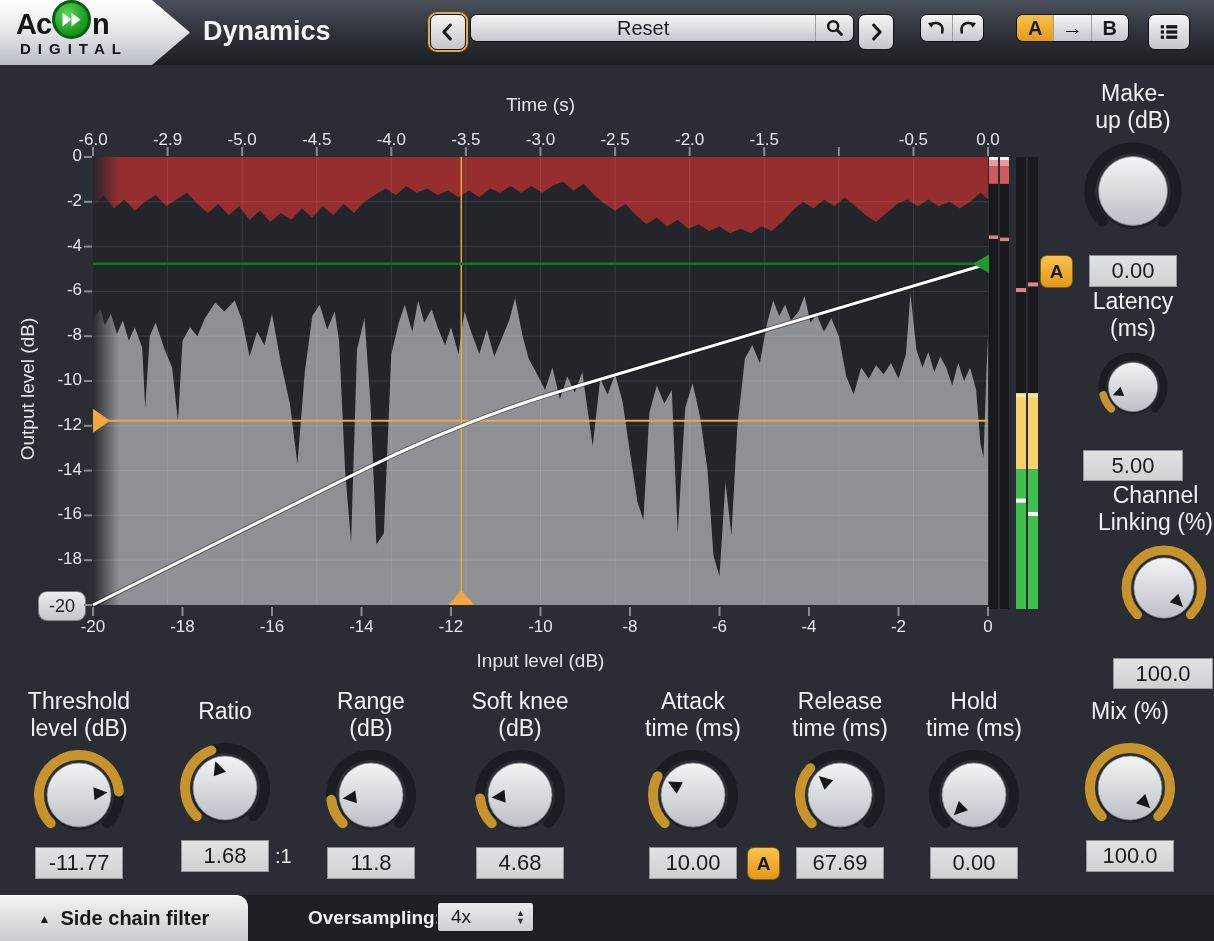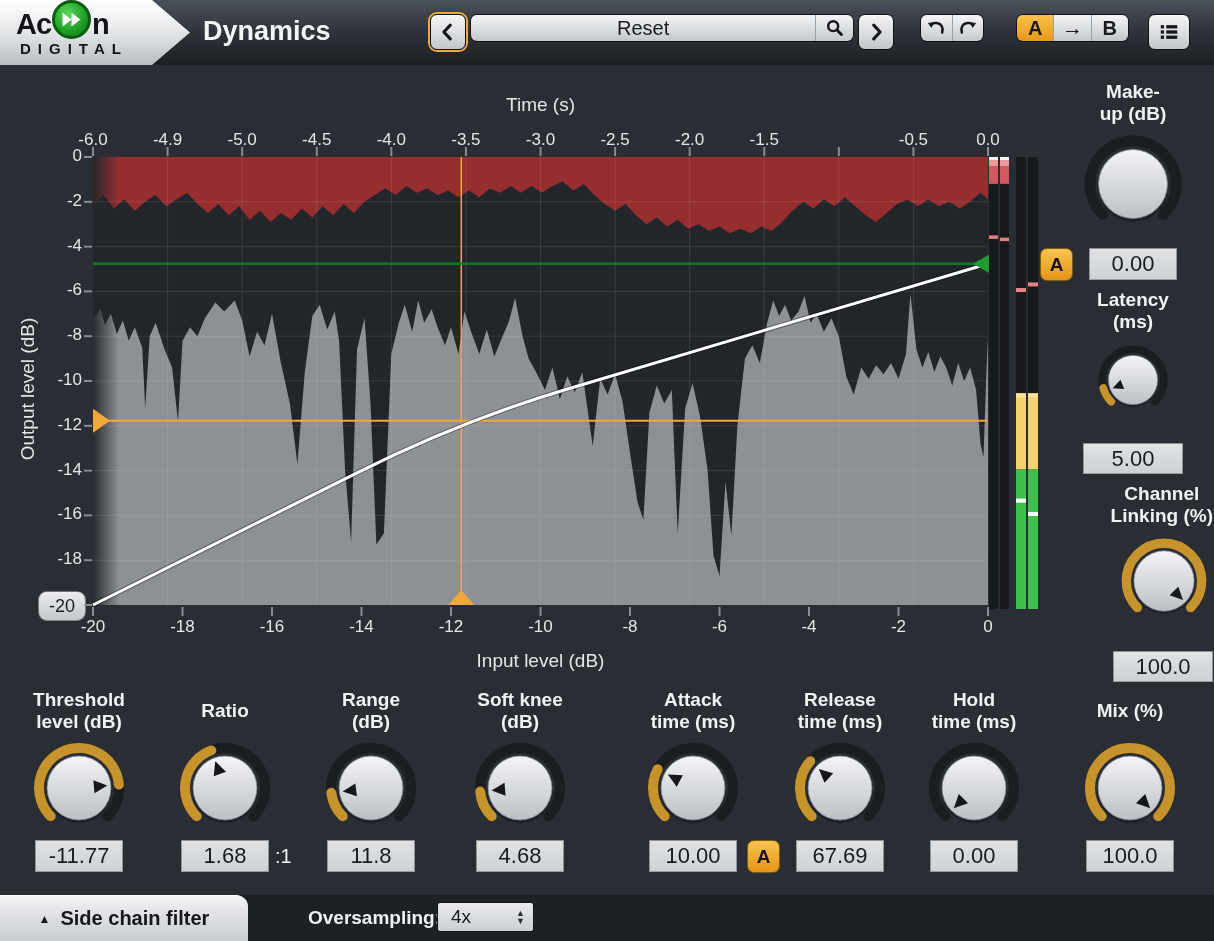--- a/index.html
+++ b/index.html
@@ -38,21 +38,21 @@
   
   .axis-title{position:absolute;color:#e4e6e8;font-size:19px;text-align:center;}
   .tick-label{position:absolute;color:#e4e6e8;font-size:17px;transform:translateX(-50%);white-space:nowrap;}
   .ytick-label{position:absolute;color:#e4e6e8;font-size:17px;width:46px;text-align:right;}
   .yaxis-badge{position:absolute;left:38px;top:591px;width:46px;height:28px;border-radius:9px;
     background:linear-gradient(180deg,#eceDEF 0%,#d3d6d9 60%,#c2c6ca 100%);
     border:1px solid rgba(10,12,14,.45);color:#1b1d20;font-size:18px;display:flex;align-items:center;justify-content:center;}
 
   
   .kunit{position:absolute;width:160px;display:flex;flex-direction:column;align-items:center;}
-  .klabel{color:#f0f1f3;font-size:19px;font-weight:bold;text-align:center;white-space:pre-line;line-height:1.16;
+  .klabel{color:#f0f1f3;font-size:23px;font-weight:normal;text-align:center;white-space:pre-line;line-height:1.16;
     min-height:46px;display:flex;align-items:center;justify-content:center;}
   .kknob{margin-top:2px;}
   .kknob svg{display:block;}
   .kvalrow{position:relative;display:flex;align-items:center;justify-content:center;}
   .kvalbox{width:88px;height:32px;background:linear-gradient(180deg,#e0e2e4,#cfd2d5);
     color:#191b1e;font-size:22px;display:flex;align-items:center;justify-content:center;
     border:1px solid rgba(20,22,26,.35);box-sizing:border-box;}
   .kvalbox.wide{width:100px;}
   .kvalbox.short{height:31px;margin-top:11px;}
   .a-btn{width:33px;height:33px;border-radius:7px;
@@ -146,21 +146,21 @@
           </g>
         </svg>
     </div>
   </div>
 
   <div class="axis-title" style="left:93px;top:94px;width:895px;">Time (s)</div>
   <div class="axis-title" style="left:-122px;top:378px;width:300px;transform:rotate(-90deg);">Output level (dB)</div>
   <div class="axis-title" style="left:93px;top:650px;width:895px;">Input level (dB)</div>
   <div id="time-ticks" class="abs" style="inset:0;pointer-events:none;">
       <span class="tick-label" style="left: 93px; top: 130px;">-6.0</span>
-      <span class="tick-label" style="left: 167.583px; top: 130px;">-4.9</span>
+      <span class="tick-label" style="left: 167.583px; top: 130px;">-2.9</span>
       <span class="tick-label" style="left: 242.167px; top: 130px;">-5.0</span>
       <span class="tick-label" style="left: 316.75px; top: 130px;">-4.5</span>
       <span class="tick-label" style="left: 391.333px; top: 130px;">-4.0</span>
       <span class="tick-label" style="left: 465.917px; top: 130px;">-3.5</span>
       <span class="tick-label" style="left: 540.5px; top: 130px;">-3.0</span>
       <span class="tick-label" style="left: 615.083px; top: 130px;">-2.5</span>
       <span class="tick-label" style="left: 689.667px; top: 130px;">-2.0</span>
       <span class="tick-label" style="left: 764.25px; top: 130px;">-1.5</span>
       <span class="tick-label" style="left: 838.833px; top: 130px; margin-top: 41px;">-1.0</span>
       <span class="tick-label" style="left: 913.417px; top: 130px;">-0.5</span>

